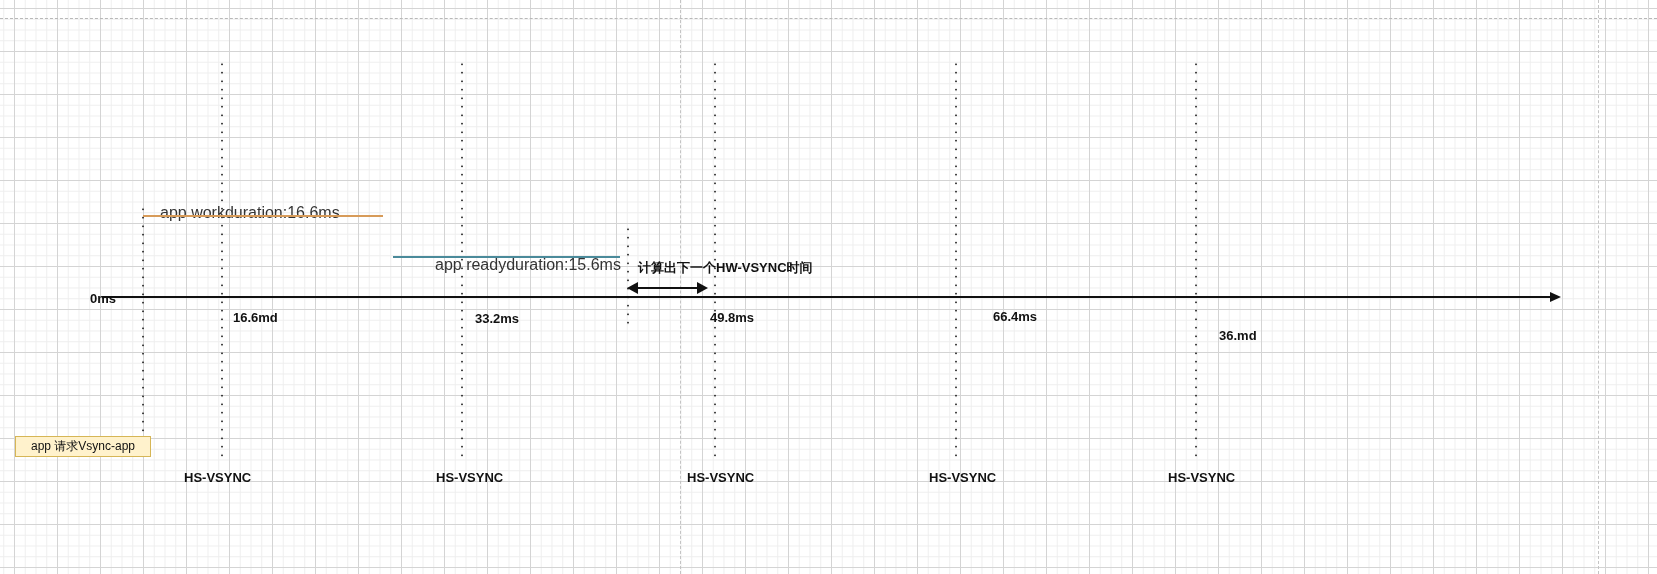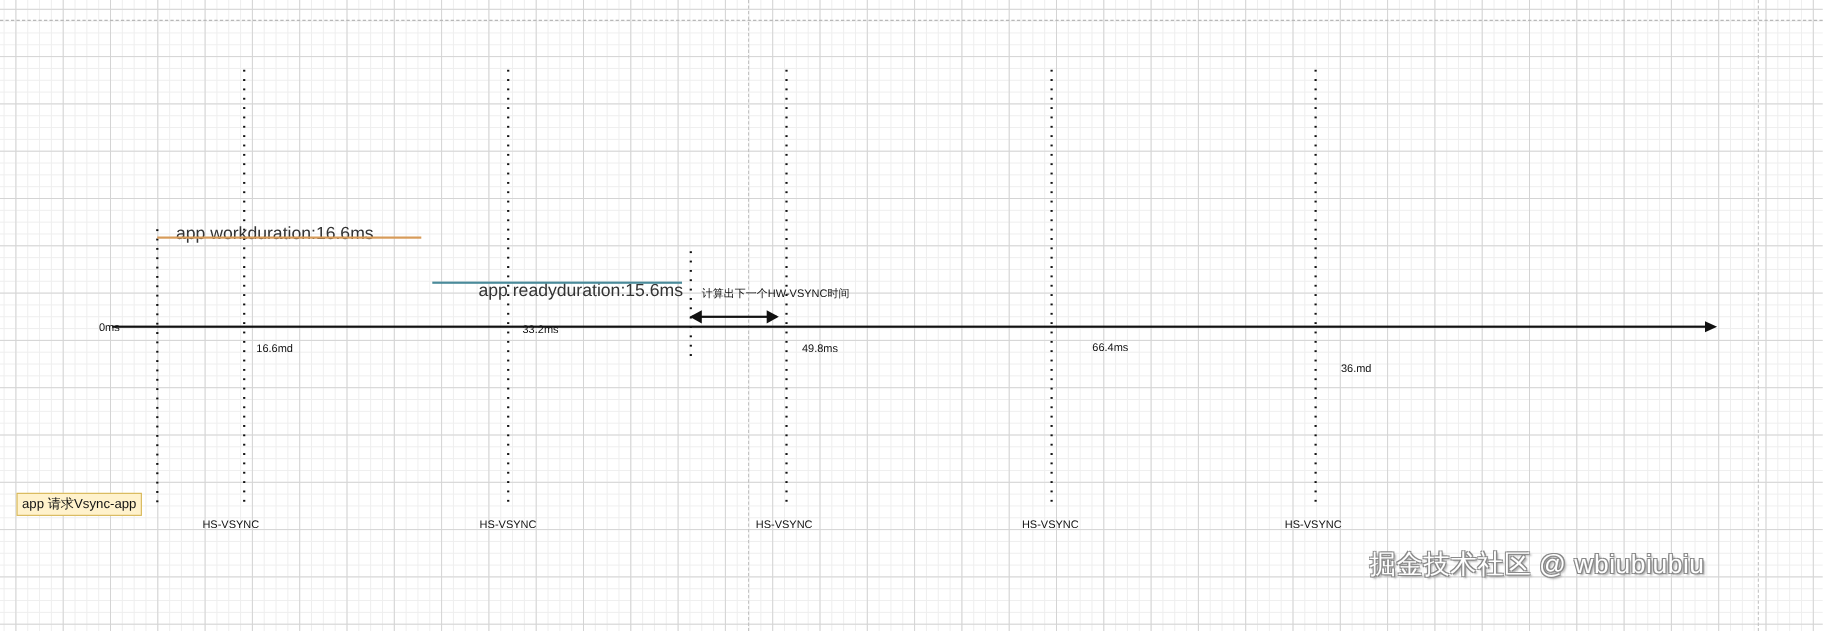--- a/index.html
+++ b/index.html
@@ -62,22 +62,23 @@
       border-left: 11px solid #111;
     }
     .duration-line {
       position: absolute;
       height: 2px;
     }
     .label {
       position: absolute;
       color: #111;
       white-space: nowrap;
-      font-size: 10px;
+      font-size: 13px;
       line-height: 14px;
+      font-weight: bold;
     }
     .label-big {
       position: absolute;
       color: #333;
       white-space: nowrap;
       font-size: 16px;
       line-height: 18px;
     }
     .double-arrow {
       position: absolute;
@@ -156,29 +157,28 @@
   <div class="duration-line" style="left:393px; top:256px; width:227px; background:#4a8a9a;"></div>
 
   <div class="label" style="left:638px; top:261px;">计算出下一个HW-VSYNC时间</div>
   <div class="double-arrow" style="left:629px; top:287px; width:77px;">
     <span class="arr-left"></span>
     <span class="arr-right"></span>
   </div>
 
   <div class="label" style="left:90px; top:292px;">0ms</div>
   <div class="label" style="left:233px; top:311px;">16.6md</div>
-  <div class="label" style="left:475px; top:294px;">33.2ms</div>
-  <div class="label" style="left:729px; top:311px;text-align:right;">49.8ms</div>
+  <div class="label" style="left:475px; top:312px;">33.2ms</div>
+  <div class="label" style="left:710px; top:311px;text-align:right;">49.8ms</div>
   <div class="label" style="left:993px; top:310px;">66.4ms</div>
   <div class="label" style="left:1219px; top:329px;">36.md</div>
 
   <div class="label" style="left:184px; top:471px;">HS-VSYNC</div>
   <div class="label" style="left:436px; top:471px;">HS-VSYNC</div>
   <div class="label" style="left:687px; top:471px;">HS-VSYNC</div>
   <div class="label" style="left:929px; top:471px;">HS-VSYNC</div>
   <div class="label" style="left:1168px; top:471px;">HS-VSYNC</div>
 
-  <div class="request-box" style="left:15px; top:448px; width:114px; height:21px;">
+  <div class="request-box" style="left:15px; top:436px; width:136px; height:21px;">
     <span>app 请求Vsync-app</span>
   </div>
 
-  <div class="watermark" style="left:1245px; top:500px;">掘金技术社区 @ wbiubiubiu</div>
 </div>
 
 </body></html>

